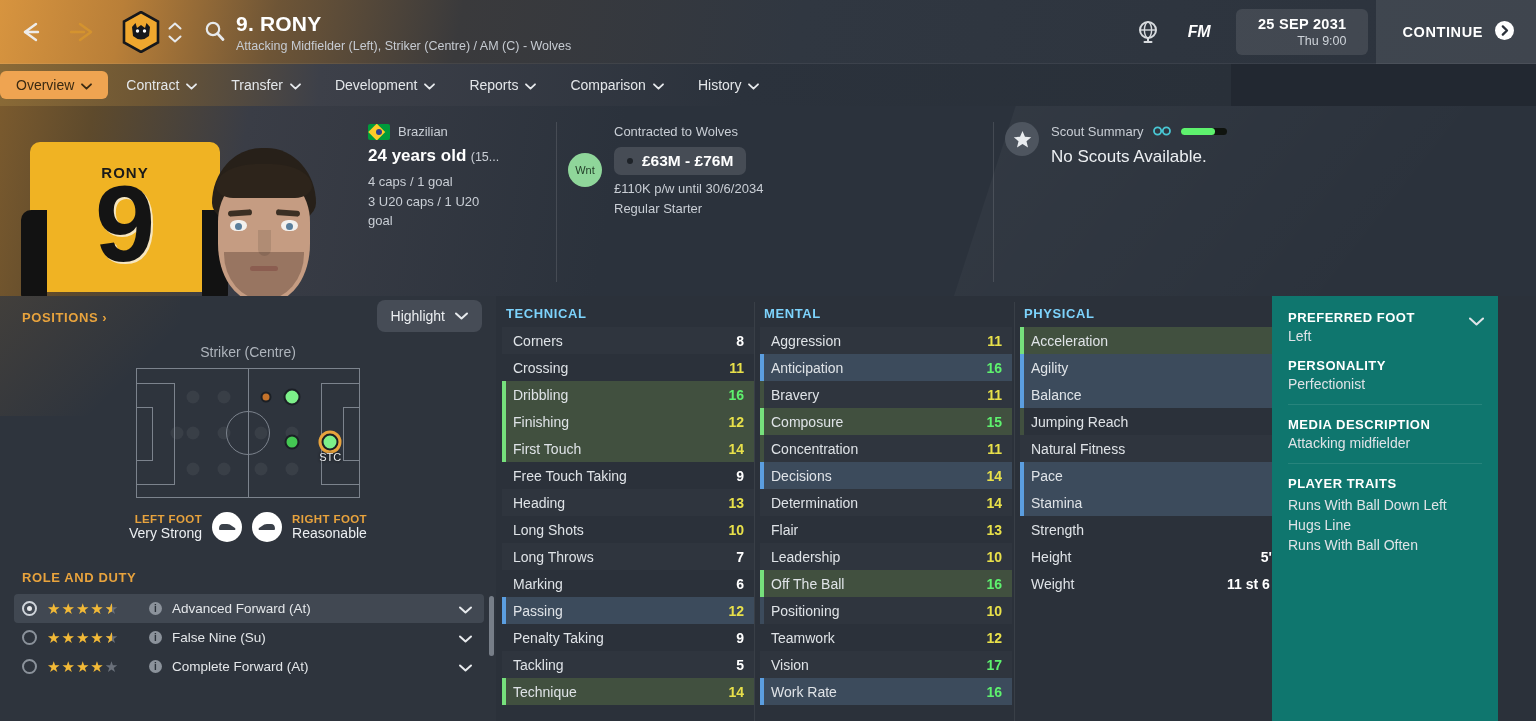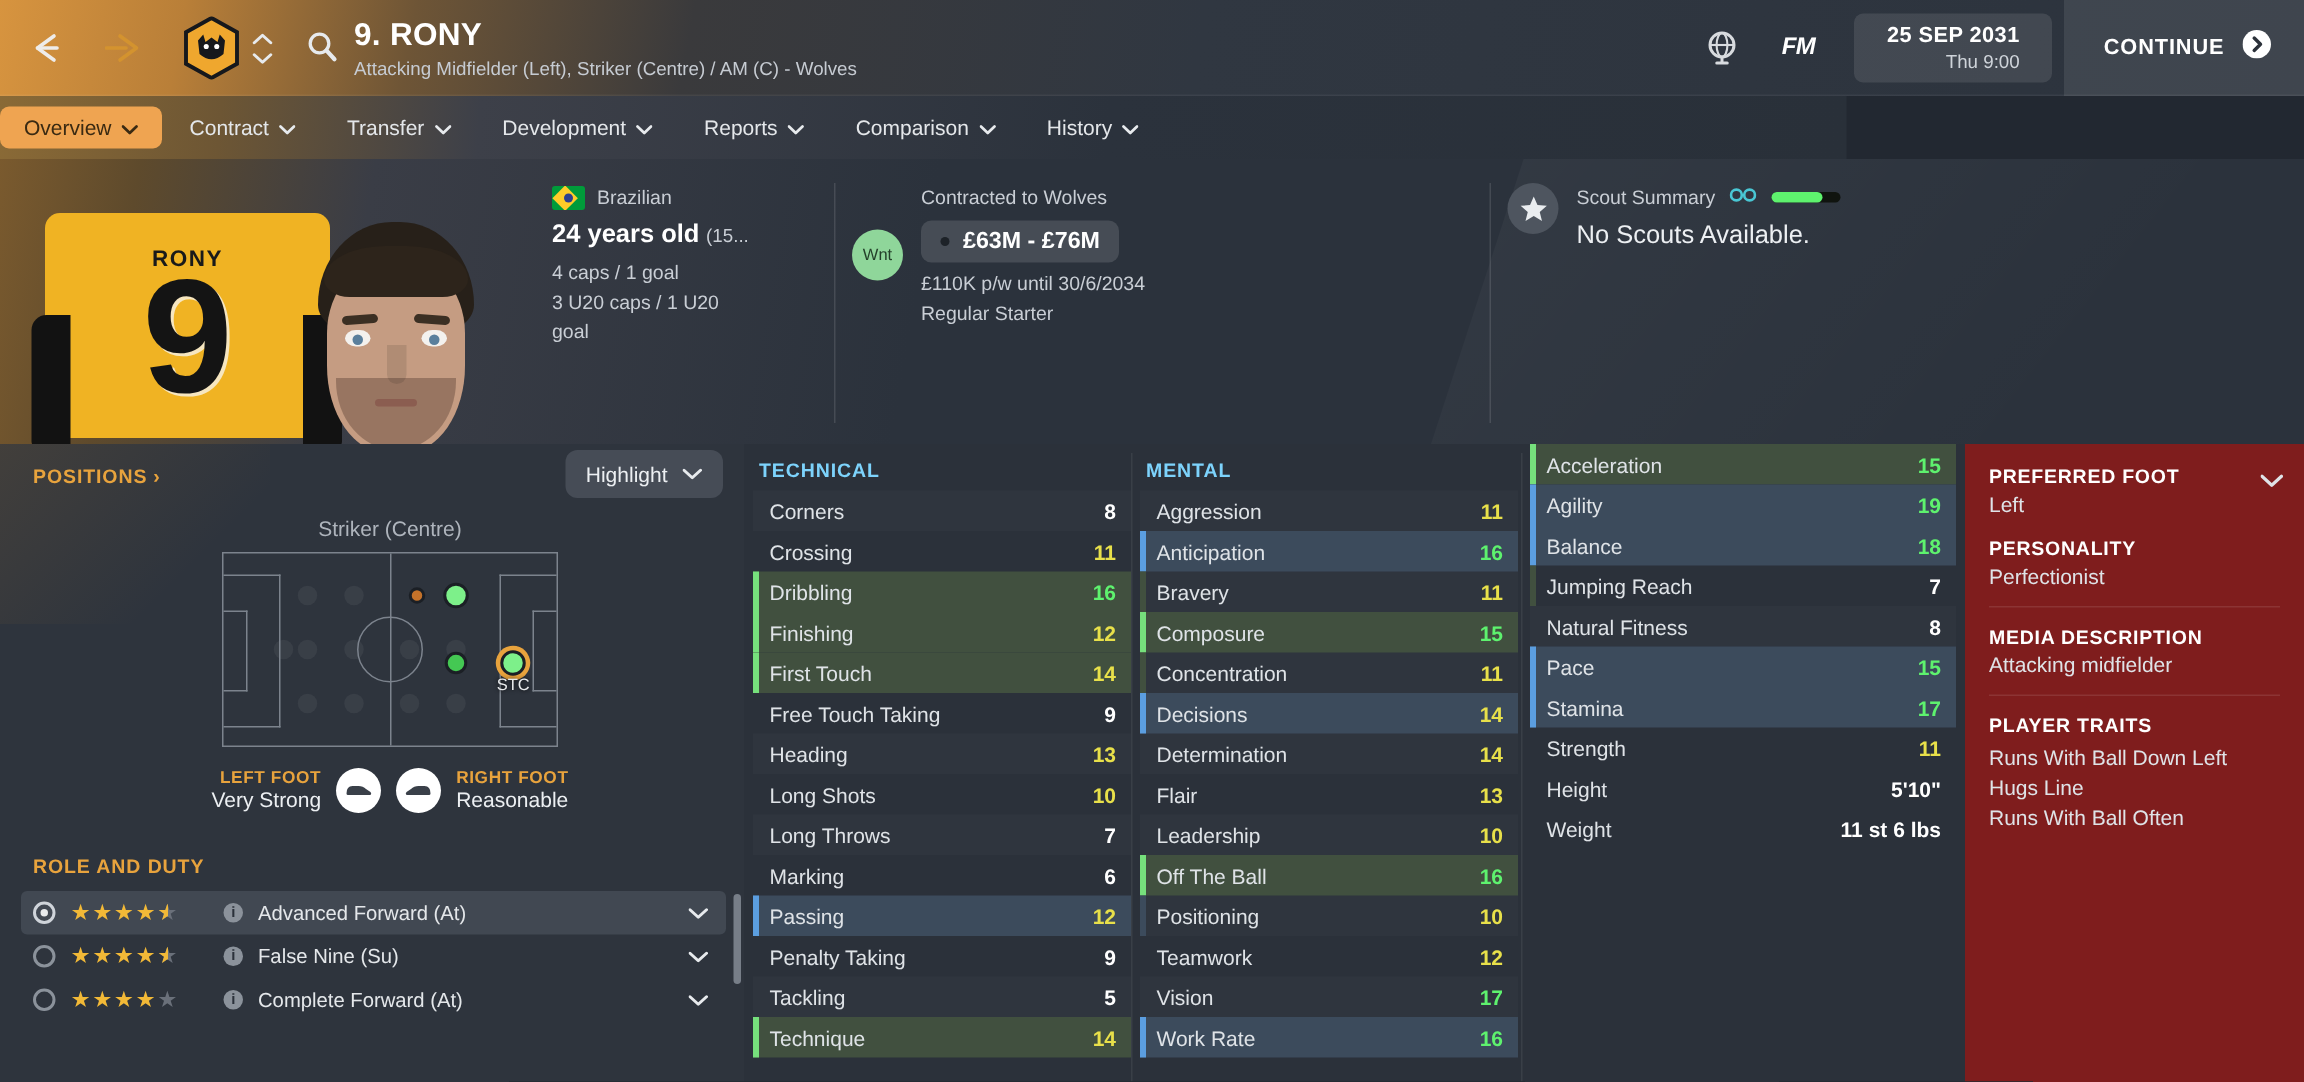--- a/index.html
+++ b/index.html
@@ -258,21 +258,21 @@
   .attr-val { margin-left:auto; font-weight:bold; }
   .attr-row.hl-green { background:#41503f; }
   .attr-row.hl-green .accent { background:#76e07c; }
   .attr-row.hl-blue { background:#3c4b5c; }
   .attr-row.hl-blue .accent { background:#5b9ee0; }
   .attr-row.bleed-green .accent { background:#41503f; }
   .attr-row.bleed-blue .accent { background:#3c4b5c; }
   .col-div { position:absolute; top:6px; width:1px; height: 419px; background: rgba(255,255,255,0.07); }
 
   
-  .right-panel { position:absolute; left:1310px; top:0; width:226px; height:425px; background:#7f1d1d; }
+  .right-panel { position:absolute; left:1272px; top:0; width:226px; height:425px; background:#0f766e; }
   .rp-head {
     font-size: 13px; font-weight:bold; color:#ffffff; letter-spacing:.5px;
   }
   .rp-val { font-size: 14px; color:#dfe3e7; margin-top: 3px; }
   .rp-div { height:1px; background: rgba(255,255,255,0.10); margin: 12px 0 12px; }
   .rp-chevron { position:absolute; right: 14px; top: 16px; cursor:pointer; }
 </style>
 </head>
 <body>
 
@@ -495,21 +495,21 @@
           <span>›</span>
         </span>
       </div>
       <div class="highlight-btn">
         <span>Highlight</span>
         <svg width="13" height="8" viewBox="0 0 13 8">
             <path d="M1 1.5 L6.5 6.5 L12 1.5" fill="none" stroke="#e7eaed" stroke-width="2" stroke-linecap="round" stroke-linejoin="round"></path>
           </svg>
       </div>
 
-      <div style="position:absolute; left:0; top:48px; width:496px;margin-left:12px;">
+      <div style="position:absolute; left:0; top:48px; width:496px;">
         <div class="pitch-title">Striker (Centre)</div>
         <div class="pitch" id="pitch">
             <div class="pos-dot" style="left: 70%; top: 78%; width: 13px; height: 13px; background: rgba(255, 255, 255, 0.055); border: none;"></div>
             <div class="pos-dot" style="left: 56%; top: 78%; width: 13px; height: 13px; background: rgba(255, 255, 255, 0.055); border: none;"></div>
             <div class="pos-dot" style="left: 39%; top: 78%; width: 13px; height: 13px; background: rgba(255, 255, 255, 0.055); border: none;"></div>
             <div class="pos-dot" style="left: 25%; top: 78%; width: 13px; height: 13px; background: rgba(255, 255, 255, 0.055); border: none;"></div>
             <div class="pos-dot" style="left: 70%; top: 50%; width: 13px; height: 13px; background: rgba(255, 255, 255, 0.055); border: none;"></div>
             <div class="pos-dot" style="left: 56%; top: 50%; width: 13px; height: 13px; background: rgba(255, 255, 255, 0.055); border: none;"></div>
             <div class="pos-dot" style="left: 39%; top: 50%; width: 13px; height: 13px; background: rgba(255, 255, 255, 0.055); border: none;"></div>
             <div class="pos-dot" style="left: 25%; top: 50%; width: 13px; height: 13px; background: rgba(255, 255, 255, 0.055); border: none;"></div>
@@ -754,20 +754,21 @@
             </div>
             <div class="attr-row hl-blue">
               <span class="accent"></span>
               <span class="attr-name">Work Rate</span>
               <span class="attr-val" style="color:#5ef26e">16</span>
             </div>
           </div>
       </div>
 
       <div class="attr-col" style="left:524px; width:284px;">
+        <div class="attr-head">PHYSICAL</div>
         <div id="phys-rows">
             <div class="attr-row hl-green">
               <span class="accent"></span>
               <span class="attr-name">Acceleration</span>
               <span class="attr-val" style="color:#5ef26e">15</span>
             </div>
             <div class="attr-row hl-blue">
               <span class="accent"></span>
               <span class="attr-name">Agility</span>
               <span class="attr-val" style="color:#5ef26e">19</span>

